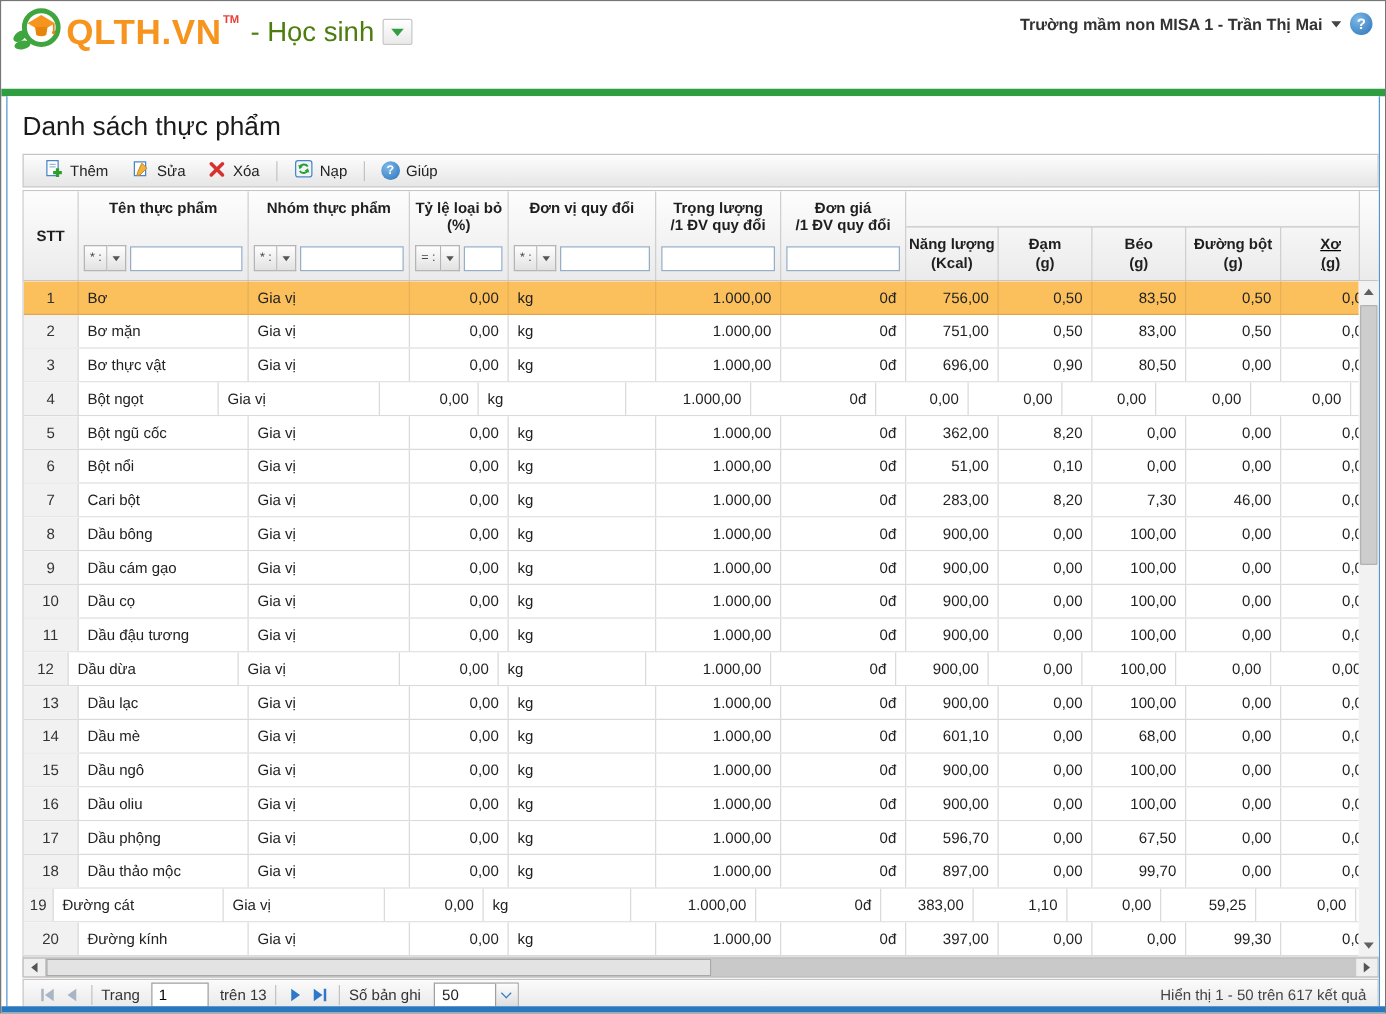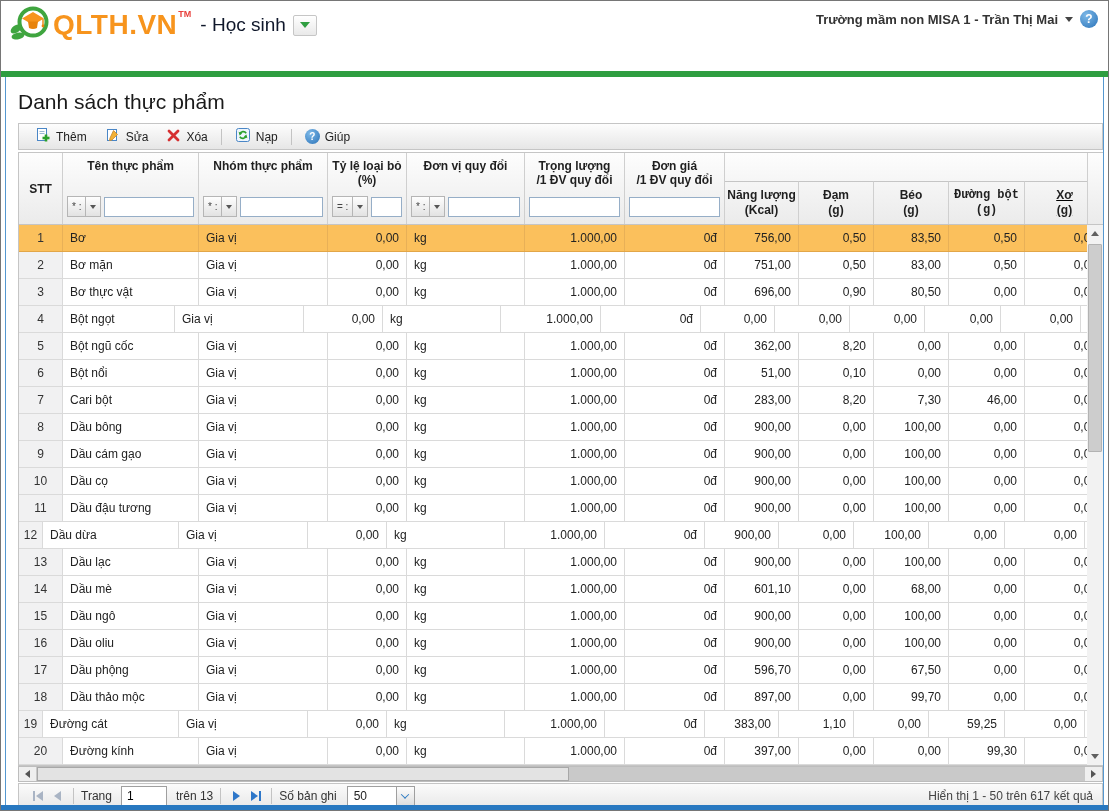--- a/index.html
+++ b/index.html
@@ -5,21 +5,21 @@
   * { box-sizing: border-box; }
   body { margin:0; background:#e8edf2; font-family:"Liberation Sans", sans-serif; }
   .window { position:relative; width:1109px; height:811px; background:#fff;
             border:1px solid #767676; overflow:hidden; }
 
   
   .top-header { position:absolute; top:0; left:0; right:0; height:44px; background:#fff; }
   .logo-wrap { position:absolute; left:8px; top:2px; display:flex; align-items:center; }
   .logo-text { font-size:28px; font-weight:bold; color:#F7941D; letter-spacing:.5px; margin-left:2px; }
   .tm { font-size:9px; font-weight:bold; color:#E8413C; position:relative; top:-11px; left:1px; }
-  .app-context { color:#0f172a; font-size:19px; margin-left:10px; }
+  .app-context { color:#4d7c0f; font-size:22px; margin-left:10px; }
   .ctx-dd { width:24px; height:21px; border:1px solid #c6c6c6; border-radius:2px;
             background:linear-gradient(#ffffff,#e9e9e9); margin-left:7px;
             display:flex; align-items:center; justify-content:center; cursor:pointer; }
   .tri-down-green { width:0; height:0; border-left:5px solid transparent; border-right:5px solid transparent;
                     border-top:6px solid #2F9E41; }
   .user-area { position:absolute; right:10px; top:9px; display:flex; align-items:center; gap:7px; }
   .user-text { font-weight:bold; font-size:13px; color:#333; }
   .tri-down-dark { width:0; height:0; border-left:4px solid transparent; border-right:4px solid transparent;
                    border-top:5px solid #444; }
   .help-circle { width:18px; height:18px; border-radius:50%; color:#fff; font-size:12px; font-weight:bold;
@@ -304,21 +304,21 @@
                   <span>Đạm</span>
                   <span>(g)</span>
                 </div>
               </div>
               <div class="hcol sub" style="width: 75px;">
                 <div class="subbox">
                   <span>Béo</span>
                   <span>(g)</span>
                 </div>
               </div>
-              <div class="hcol sub" style="width: 76px; font-family: Liberation Mono, monospace;">
+              <div class="hcol sub" style="width: 76px;">
                 <div class="subbox">
                   <span>Đường bột</span>
                   <span>(g)</span>
                 </div>
               </div>
               <div class="hcol sub" style="width: 80px; text-decoration: underline;">
                 <div class="subbox">
                   <span>Xơ</span>
                   <span>(g)</span>
                 </div>
@@ -476,21 +476,21 @@
                 <div class="cell " style="width: 118px;">kg</div>
                 <div class="cell right" style="width: 100px;">1.000,00</div>
                 <div class="cell right" style="width: 100px;">0đ</div>
                 <div class="cell right" style="width: 74px;">900,00</div>
                 <div class="cell right" style="width: 75px;">0,00</div>
                 <div class="cell right" style="width: 75px;">100,00</div>
                 <div class="cell right" style="width: 76px;">0,00</div>
                 <div class="cell right" style="width: 80px;">0,00</div>
               </div>
               <div class="row">
-                <div class="cell center stt" style="width: 24px;">12</div>
+                <div class="cell center stt" style="width: 36px;">12</div>
                 <div class="cell " style="width: 136px;">Dầu dừa</div>
                 <div class="cell " style="width: 129px;">Gia vị</div>
                 <div class="cell right" style="width: 79px;">0,00</div>
                 <div class="cell " style="width: 118px;">kg</div>
                 <div class="cell right" style="width: 100px;">1.000,00</div>
                 <div class="cell right" style="width: 100px;">0đ</div>
                 <div class="cell right" style="width: 74px;">900,00</div>
                 <div class="cell right" style="width: 75px;">0,00</div>
                 <div class="cell right" style="width: 75px;">100,00</div>
                 <div class="cell right" style="width: 76px;">0,00</div>

